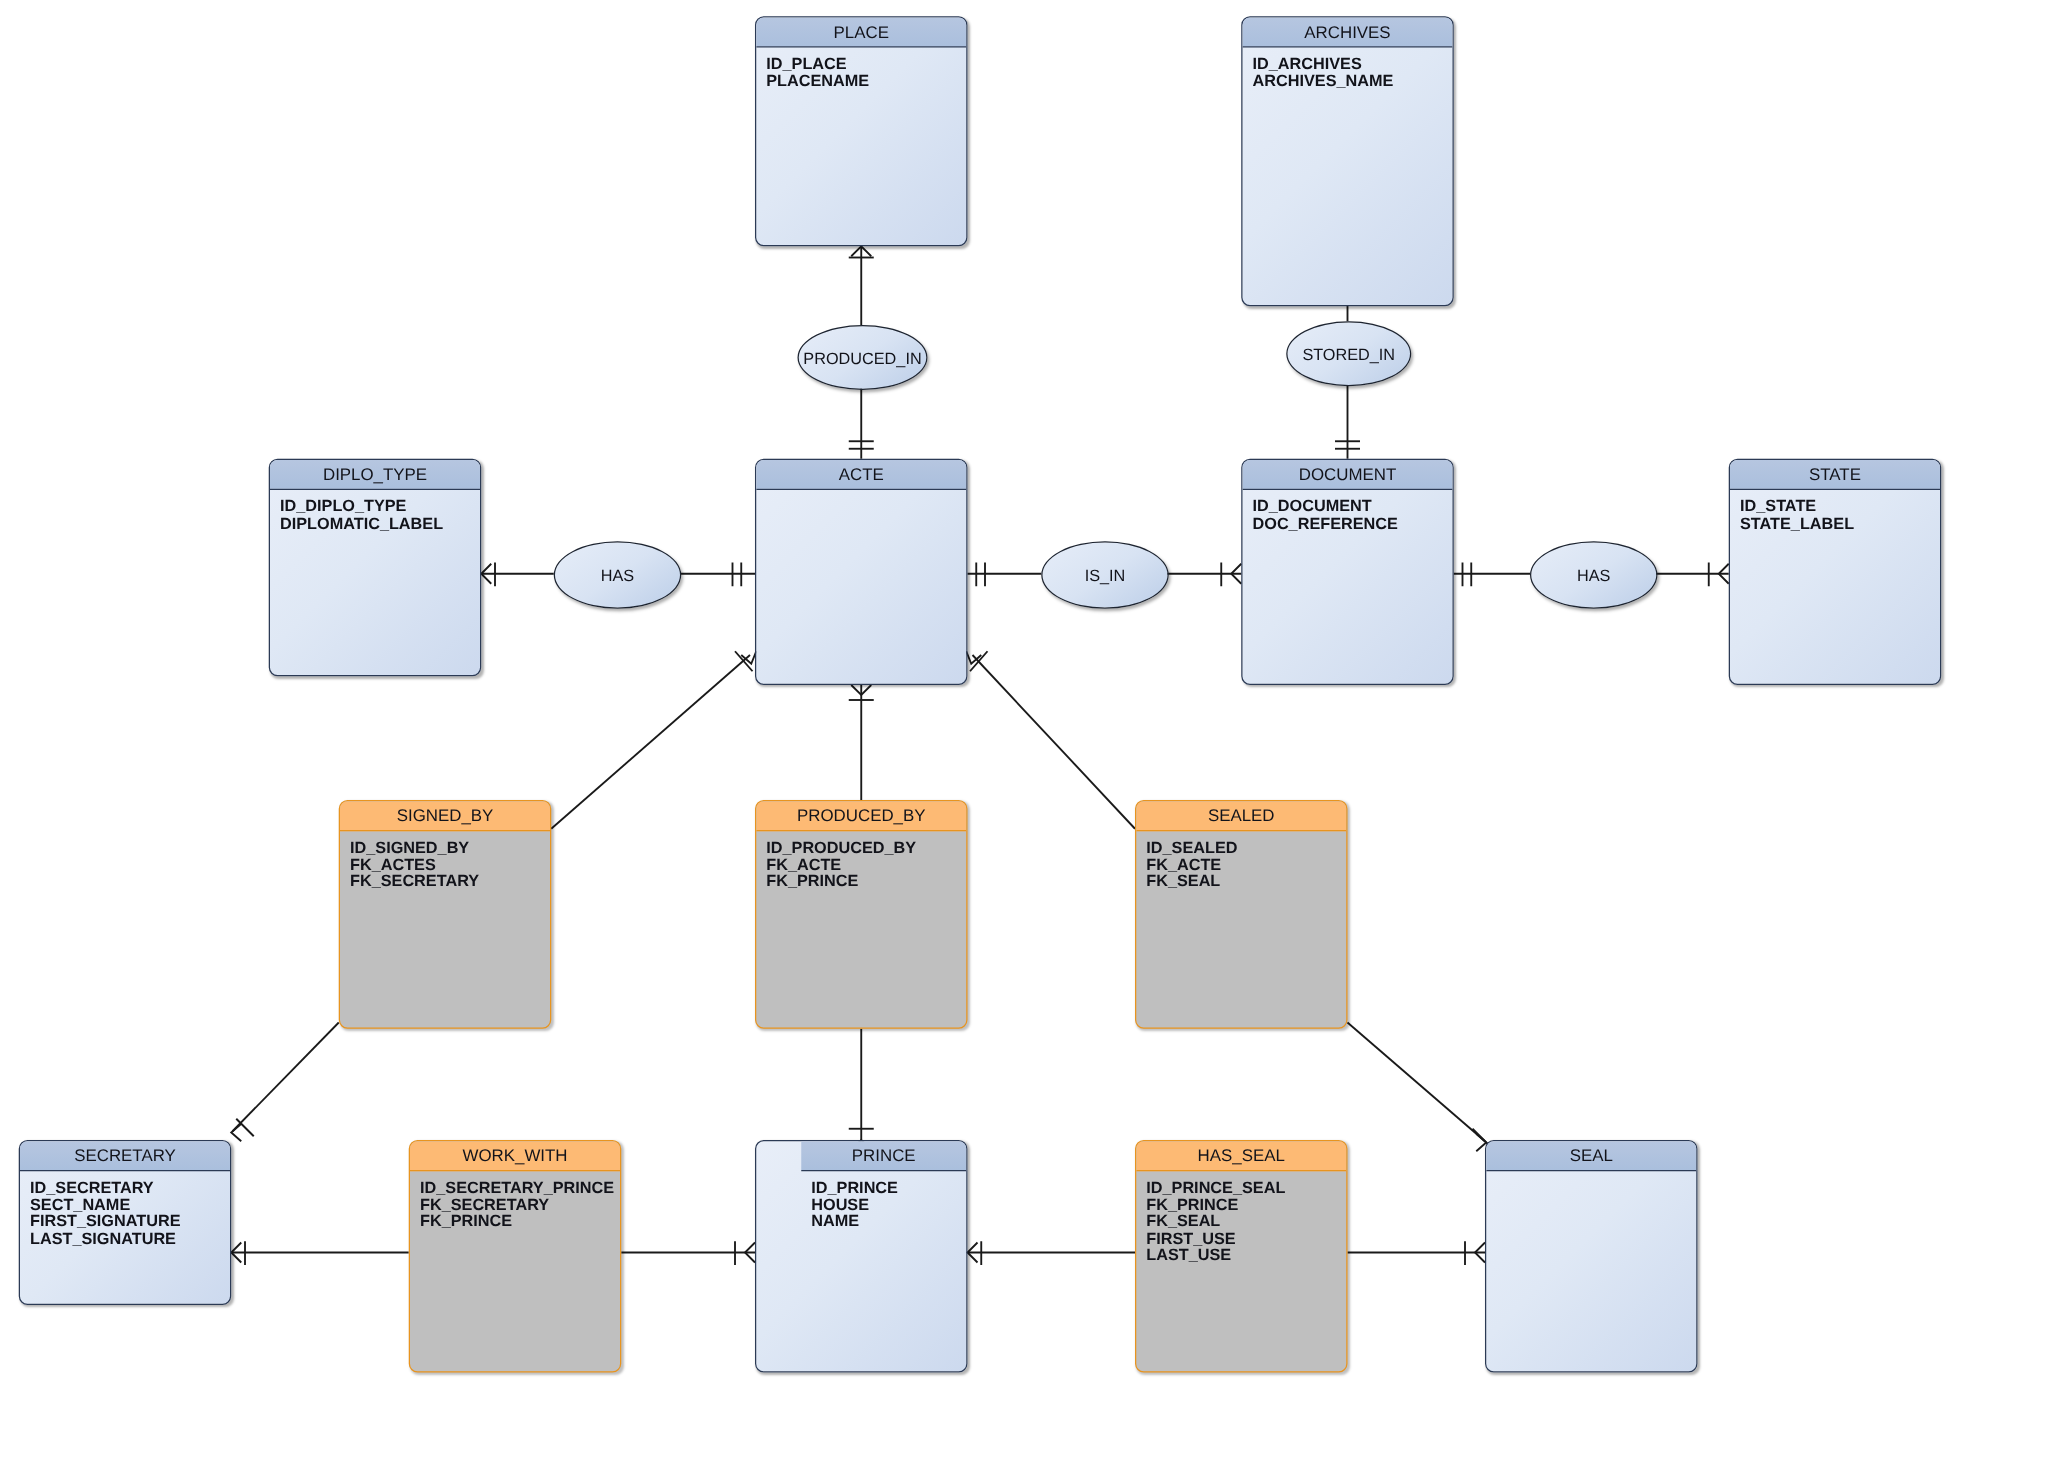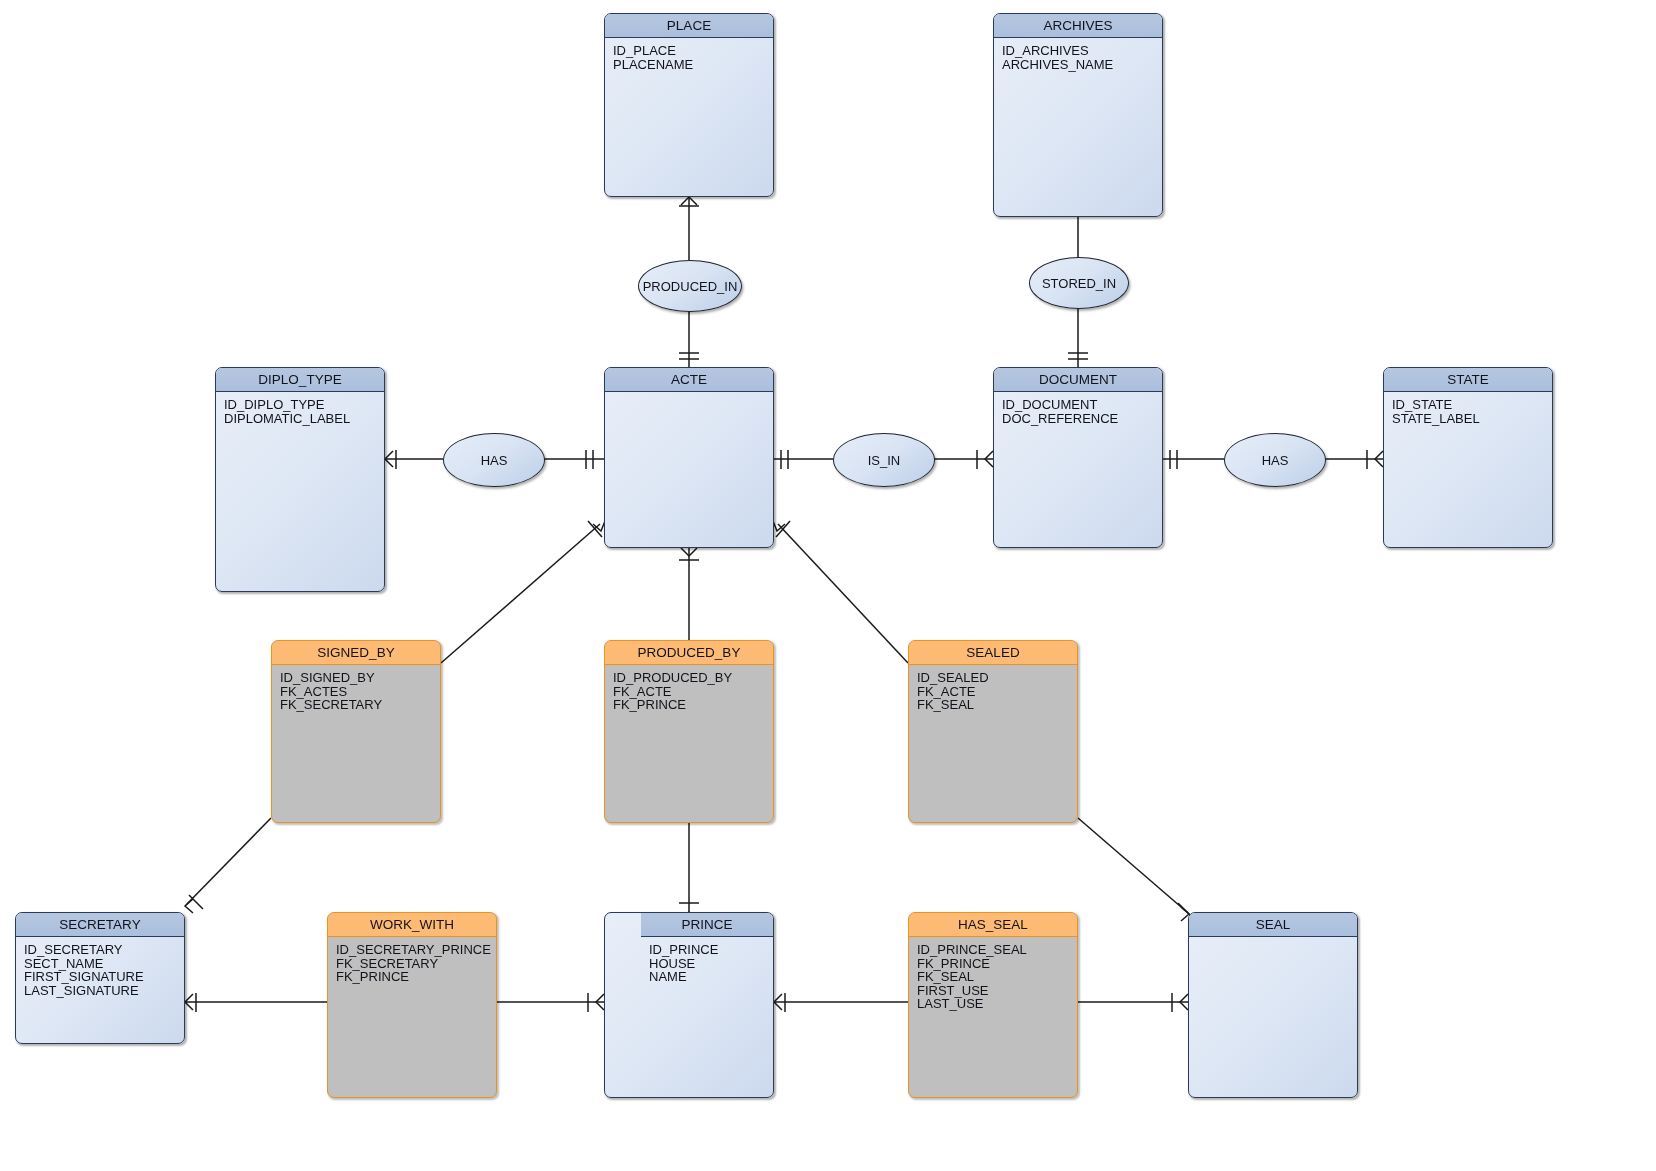--- a/index.html
+++ b/index.html
@@ -8,21 +8,21 @@
   #edges{position:absolute;left:0;top:0;width:1656px;height:1171px;}
 
   .entity{position:absolute;border-radius:7px;overflow:hidden;box-sizing:border-box;}
   .entity .hdr{
     height:24px;line-height:24px;text-align:center;font-size:13.5px;color:#12131a;
     box-sizing:border-box;
   }
   .entity .body{
     padding:6px 8px 0 8px;box-sizing:border-box;font-size:13px;color:#12131a;line-height:13.6px;
   }
-  .entity .attr{white-space:nowrap;}
+  .entity .attr{white-space:nowrap;font-weight:bold;}
 
   
   .e-strong{
     border:1.3px solid #2b3a55;
     background:linear-gradient(135deg,#e8eef8 0%,#dfe8f5 45%,#ccd9ee 100%);
     box-shadow:1.5px 1.5px 2px rgba(0,0,0,.30);
   }
   .e-strong .hdr{
     background:linear-gradient(180deg,#b6c6e0 0%,#aabfdd 100%);
     border-bottom:1.3px solid #2b3a55;
@@ -142,28 +142,28 @@
   </svg>
 
   <div id="entity-layer">
       <div class="entity e-strong" style="left: 604px; top: 13px; width: 170px; height: 184px;">
         <div class="hdr">PLACE</div>
         <div class="body">
           <div class="attr">ID_PLACE</div>
           <div class="attr">PLACENAME</div>
         </div>
       </div>
-      <div class="entity e-strong" style="left: 993px; top: 13px; width: 170px; height: 204px;">
+      <div class="entity e-strong" style="left: 993px; top: 13px; width: 170px; height: 232px;">
         <div class="hdr">ARCHIVES</div>
         <div class="body">
           <div class="attr">ID_ARCHIVES</div>
           <div class="attr">ARCHIVES_NAME</div>
         </div>
       </div>
-      <div class="entity e-strong" style="left: 215px; top: 367px; width: 170px; height: 225px;">
+      <div class="entity e-strong" style="left: 215px; top: 367px; width: 170px; height: 174px;">
         <div class="hdr">DIPLO_TYPE</div>
         <div class="body">
           <div class="attr">ID_DIPLO_TYPE</div>
           <div class="attr">DIPLOMATIC_LABEL</div>
         </div>
       </div>
       <div class="entity e-strong" style="left: 604px; top: 367px; width: 170px; height: 181px;">
         <div class="hdr">ACTE</div>
       </div>
       <div class="entity e-strong" style="left: 993px; top: 367px; width: 170px; height: 181px;">

